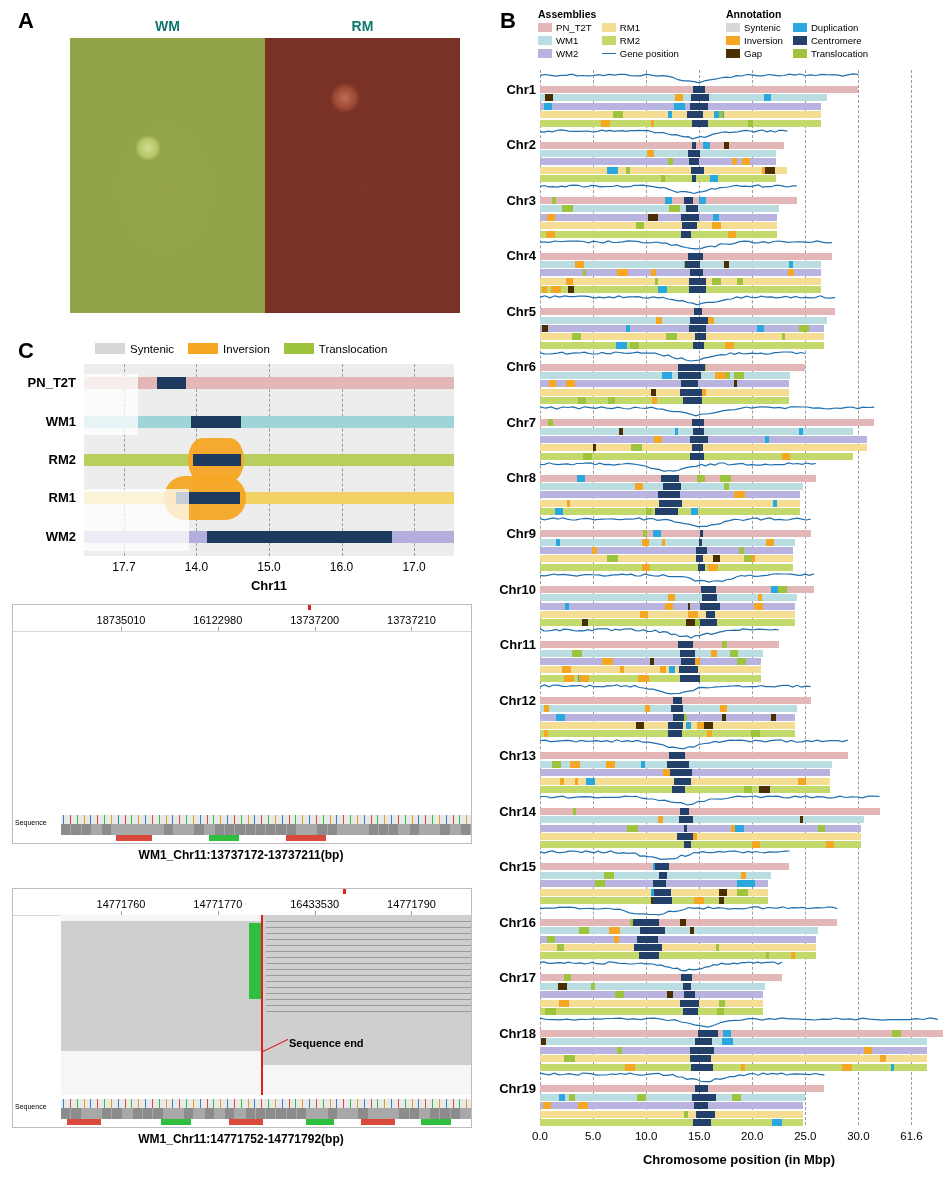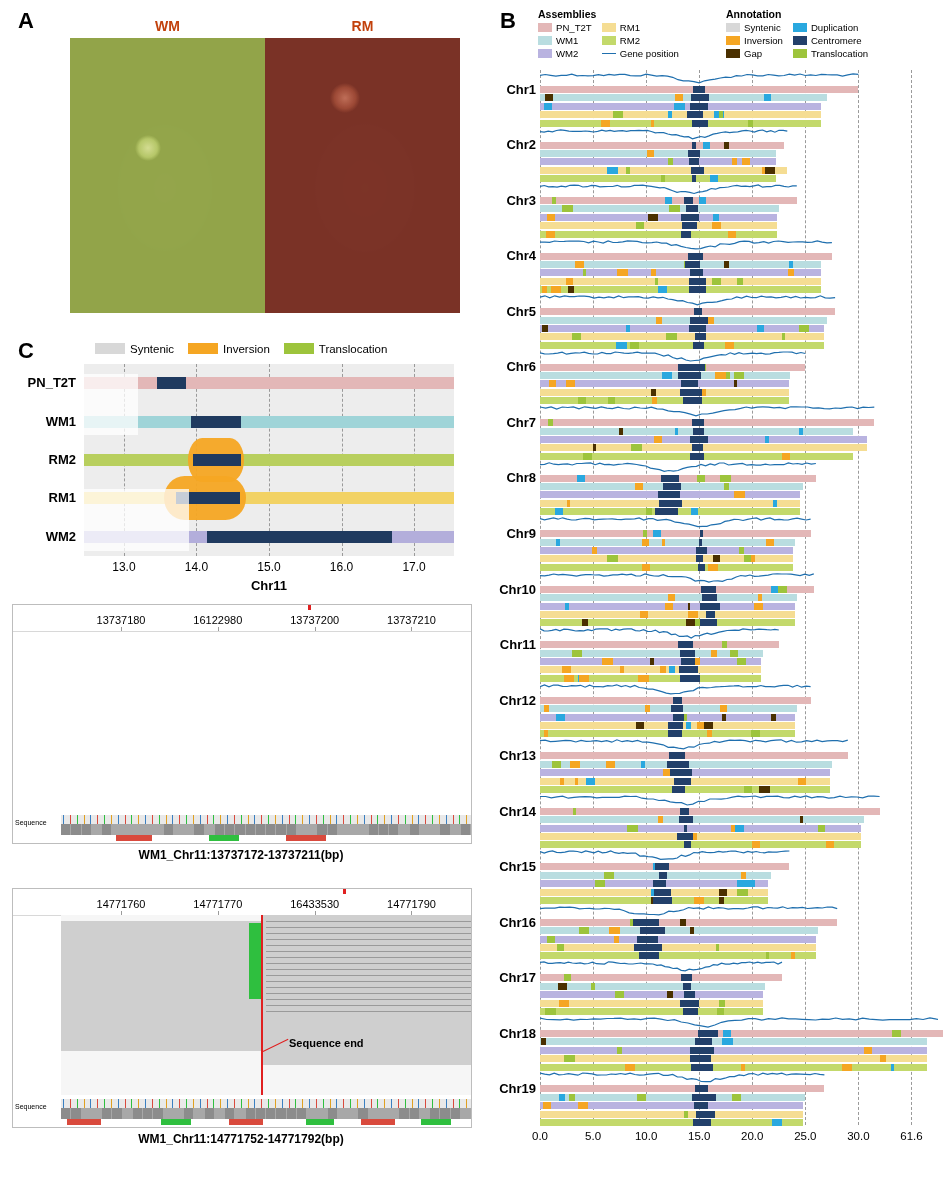--- a/index.html
+++ b/index.html
@@ -17,21 +17,21 @@
   .panel-letter {
     position: absolute;
     font-weight: bold;
     font-size: 22px;
     color: #000;
   }
   
   #panelA { position: absolute; left: 0; top: 0; width: 470px; height: 330px; }
   #panelA .letter { left: 18px; top: 8px; }
   .photo-labels { position: absolute; left: 70px; top: 18px; width: 390px; display: flex; }
-  .photo-label { width: 195px; text-align: center; font-weight: bold; font-size: 14px; color:#c2410c; }
+  .photo-label { width: 195px; text-align: center; font-weight: bold; font-size: 14px; color:#0f766e; }
   .photo-wrap { position: absolute; left: 70px; top: 38px; width: 390px; height: 275px; display: flex; }
   .photo { width: 195px; height: 275px; position: relative; overflow: hidden; }
   
   .photo-wm {
     background:
       radial-gradient(ellipse 60px 80px at 95px 150px, #cfd98a 0%, #b9c86c 45%, #93a84c 75%, #7a8f3c 100%),
       radial-gradient(ellipse 90px 60px at 40px 40px, #4e6b2e 0%, #3a5422 60%, #2d4419 100%),
       radial-gradient(ellipse 70px 50px at 160px 30px, #5d7a35 0%, #3f5a24 70%, #32471c 100%),
       radial-gradient(ellipse 80px 60px at 30px 240px, #3f5a24 0%, #2c4018 80%),
       radial-gradient(ellipse 70px 60px at 170px 250px, #47632a 0%, #32471c 80%),
@@ -192,33 +192,33 @@
       <div style="position: absolute; left: 103.745px; width: 56.5882px; top: 74px; height: 44px; background: rgb(245, 166, 35); border-radius: 50% / 100%; opacity: 0.95;"></div>
       <div class="c-centro" style="left: 72.549px; width: 29.0196px; top: 13.2px; height: 12px;"></div>
       <div class="c-centro" style="left: 107.373px; width: 50.0588px; top: 51.6px; height: 12px;"></div>
       <div class="c-centro" style="left: 108.824px; width: 48.6078px; top: 90px; height: 12px;"></div>
       <div class="c-centro" style="left: 92.1373px; width: 63.8431px; top: 128.4px; height: 12px;"></div>
       <div class="c-centro" style="left: 123.333px; width: 185px; top: 166.8px; height: 12px;"></div>
       <div style="position: absolute; left: 0px; width: 54.4118px; top: 10px; height: 61.44px; background: rgb(255, 255, 255); opacity: 0.75;"></div>
       <div style="position: absolute; left: 0px; width: 105.196px; top: 125.2px; height: 61.44px; background: rgb(255, 255, 255); opacity: 0.75;"></div>
     </div>
   <div class="c-xaxis" id="c-xaxis">
-      <div class="c-tick" style="left: 39.902px; top: 0px;">13.0</div>
+      <div class="c-tick" style="left: 39.902px; top: 0px;">17.7</div>
       <div class="c-tick" style="left: 112.451px; top: 0px;">14.0</div>
       <div class="c-tick" style="left: 185px; top: 0px;">15.0</div>
       <div class="c-tick" style="left: 257.549px; top: 0px;">16.0</div>
       <div class="c-tick" style="left: 330.098px; top: 0px;">17.0</div>
     </div>
   <div class="c-xtitle">Chr11</div>
 </div>
 
 <div class="panel-letter" id="panelDletter">D</div>
 <div class="igv" id="panelD">
   <div class="igv-ruler" id="d-ruler">
-      <div class="rt" style="left: 108.028px;">13737180</div>
+      <div class="rt" style="left: 108.028px;">18735010</div>
       <div class="rtick" style="left: 108.028px;"></div>
       <div class="rt" style="left: 204.847px;">16122980</div>
       <div class="rtick" style="left: 204.847px;"></div>
       <div class="rt" style="left: 301.667px;">13737200</div>
       <div class="rtick" style="left: 301.667px;"></div>
       <div class="rt" style="left: 398.486px;">13737210</div>
       <div class="rtick" style="left: 398.486px;"></div>
       <div class="tickmark-red" style="left: 295px; top: 0px;"></div>
     </div>
   <div class="seqrow">
@@ -1052,20 +1052,21 @@
   <div class="b-axis" id="b-axis">
       <div class="b-xtick" style="left: 0px; top: 2px;">0.0</div>
       <div class="b-xtick" style="left: 53.0667px; top: 2px;">5.0</div>
       <div class="b-xtick" style="left: 106.133px; top: 2px;">10.0</div>
       <div class="b-xtick" style="left: 159.2px; top: 2px;">15.0</div>
       <div class="b-xtick" style="left: 212.267px; top: 2px;">20.0</div>
       <div class="b-xtick" style="left: 265.333px; top: 2px;">25.0</div>
       <div class="b-xtick" style="left: 318.4px; top: 2px;">30.0</div>
       <div class="b-xtick" style="left: 371.467px; top: 2px;">61.6</div>
     </div>
+  <div class="b-xtitle">Chromosome position (in Mbp)</div>
 <div class="b-chrlabel" style="top: 81.7632px; right: 409px; width: 60px;">Chr1</div>
     <div class="b-chrlabel" style="top: 137.289px; right: 409px; width: 60px;">Chr2</div>
     <div class="b-chrlabel" style="top: 192.816px; right: 409px; width: 60px;">Chr3</div>
     <div class="b-chrlabel" style="top: 248.342px; right: 409px; width: 60px;">Chr4</div>
     <div class="b-chrlabel" style="top: 303.868px; right: 409px; width: 60px;">Chr5</div>
     <div class="b-chrlabel" style="top: 359.395px; right: 409px; width: 60px;">Chr6</div>
     <div class="b-chrlabel" style="top: 414.921px; right: 409px; width: 60px;">Chr7</div>
     <div class="b-chrlabel" style="top: 470.447px; right: 409px; width: 60px;">Chr8</div>
     <div class="b-chrlabel" style="top: 525.974px; right: 409px; width: 60px;">Chr9</div>
     <div class="b-chrlabel" style="top: 581.5px; right: 409px; width: 60px;">Chr10</div>

